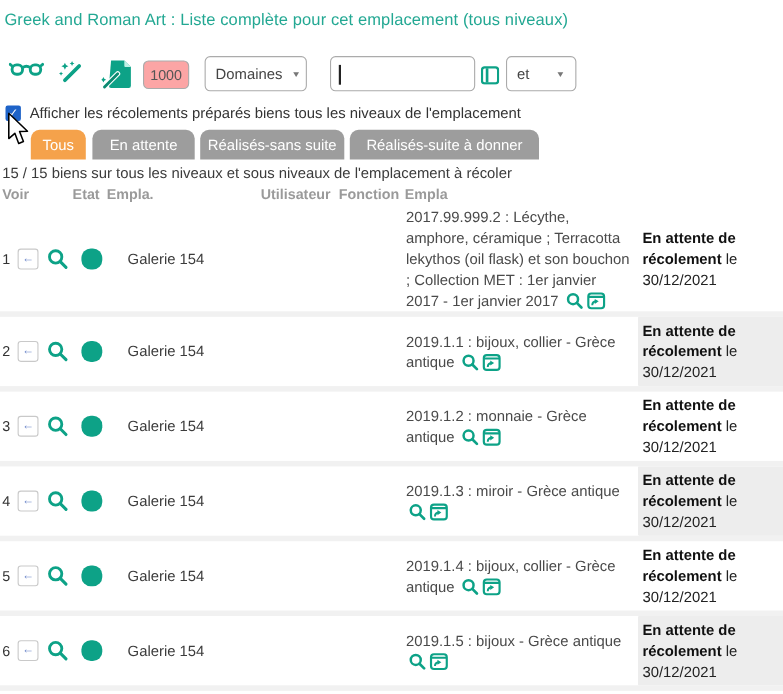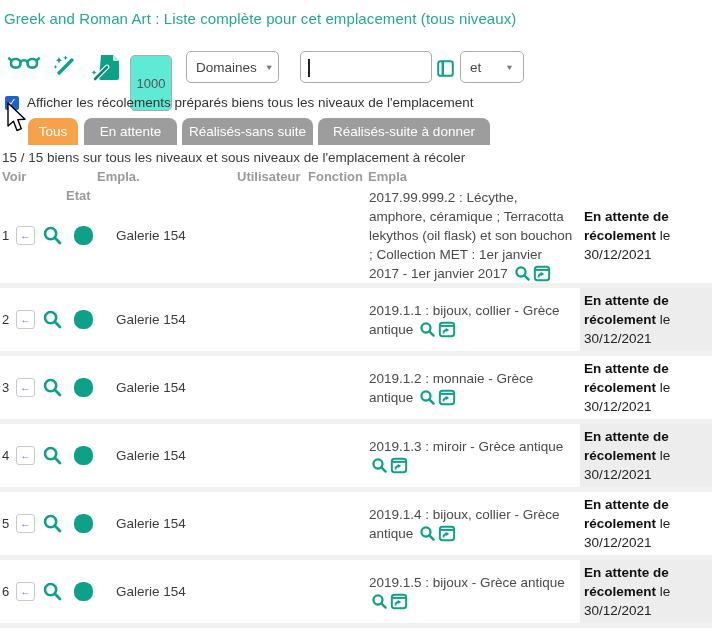--- a/index.html
+++ b/index.html
@@ -17,21 +17,21 @@
   
   .toolbar{position:absolute;left:0;top:48px;width:712px;height:42px;}
   .tb-icon{position:absolute;top:6px;cursor:pointer;}
   .tb-glasses{left:8px;}
   .tb-wand{left:52px;}
   .tb-doc{left:92px;}
   .tb-book{left:437px;top:12px;}
   .limit-input{
     position:absolute;left:130px;top:7px;width:36px;height:24px;
     border:1px solid #ababab;border-radius:5px;text-align:center;
-    font-size:13px;color:#555;font-family:inherit;padding:15px 2px;background:#5eead4;
+    font-size:13px;color:#555;font-family:inherit;padding:0 2px;background:#fca5a5;
   }
   .select-box{
     position:absolute;top:3px;height:32px;border:1px solid #ababab;border-radius:5px;
     background:#fff;display:flex;align-items:center;justify-content:space-between;
     padding:0 9px;font-size:13.5px;color:#444;cursor:pointer;box-sizing:border-box;
   }
   .sel-domaines{left:186px;width:93px;}
   .sel-et{left:460px;width:64px;}
   .caret{font-size:9px;color:#777;margin-left:8px;transform:scaleY(.85);}
   .search-input{
@@ -164,21 +164,21 @@
     <div class="tab" style="left: 28px; width: 50px; background: rgb(245, 162, 75);">Tous</div>
     <div class="tab" style="left: 84px; width: 93px; background: rgb(157, 157, 157);">En attente</div>
     <div class="tab" style="left: 182px; width: 131px; background: rgb(157, 157, 157);">Réalisés-sans suite</div>
     <div class="tab" style="left: 318px; width: 172px; background: rgb(157, 157, 157);">Réalisés-suite à donner</div>
   </div>
 
 <div class="summary">15 / 15 biens sur tous les niveaux et sous niveaux de l'emplacement à récoler</div>
 
 <div class="thead" id="thead-root">
     <span class="th" style="left: 2px;">Voir</span>
-    <span class="th" style="left: 66px; margin-top: 19px;">Etat</span>
+    <span class="th" style="left: 66px;">Etat</span>
     <span class="th" style="left: 97px;">Empla.</span>
     <span class="th" style="left: 237px;">Utilisateur</span>
     <span class="th" style="left: 308px;">Fonction</span>
     <span class="th" style="left: 368px;">Empla</span>
   </div>
 
 <div class="rows" id="rows-root">
   <div class="row first">
     <span class="c-num">1</span>
     <span class="c-voir">

